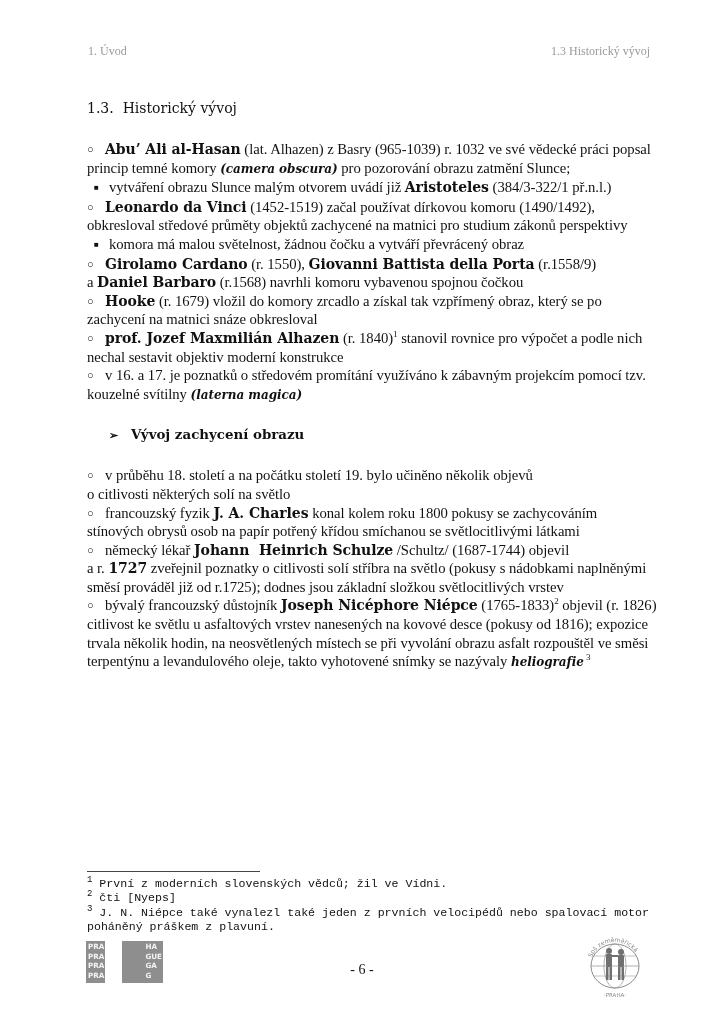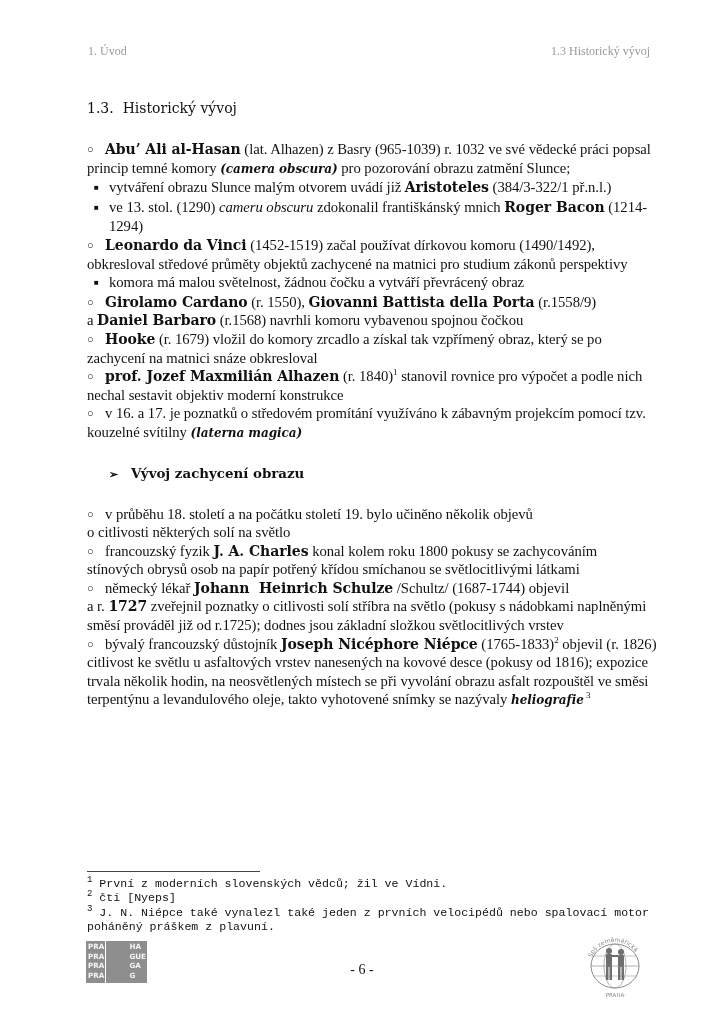--- a/index.html
+++ b/index.html
@@ -20,21 +20,21 @@
   .circ { display: inline-block; width: 18px; font-size: 11px; vertical-align: 1px; }
   .sq-item { padding-left: 22px; text-indent: -15px; }
   .sq { display: inline-block; width: 15px; text-indent: 0; font-size: 8px; vertical-align: 2px; }
   sup { font-size: 9px; line-height: 0; }
   .footnote-rule { position: absolute; left: 87px; top: 871px; width: 173px; height: 1px; background: #444; }
   .footnotes { position: absolute; left: 87px; top: 877px; width: 570px; font-family: Liberation Mono, monospace;
                font-size: 11.6px; line-height: 14.4px; }
   .footnotes p { margin: 0; }
   .page-number { position: absolute; left: 0; width: 724px; top: 962px; text-align: center;
                  font-family: "Liberation Serif", serif; font-size: 14px; }
-  .praha-logo { position: absolute; left: 86px; top: 941px; width: 42px; height: 42px; display: flex; gap: 1px; }
+  .praha-logo { position: absolute; left: 86px; top: 941px; width: 42px; height: 42px; display: flex; gap: 17px; }
   .praha-logo .col { background: #8e8e8e; color: #f4f4f4; font-family: "DejaVu Sans", sans-serif;
                      font-size: 7.2px; line-height: 9.5px; padding: 1px 1px 0 2px; font-weight: bold; }
   .praha-logo .col.l { width: 17px; }
   .praha-logo .col.r { width: 19px; padding-left: 23px; }
   .seal { position: absolute; left: 582px; top: 935px; width: 66px; height: 64px; }
 </style>
 </head>
 <body>
 
 <div class="running-head rh-left">1. Úvod</div>
@@ -46,21 +46,20 @@
     <span>Historický vývoj</span>
   </p>
 
 
   <div style="height:22px"></div>
 
   <p class="body-text"><span class="circ">○</span><b>Abu’ Ali al-Hasan</b><span> (lat. Alhazen) z Basry (965-1039) r. 1032 ve své vědecké práci popsal princip temné komory </span><i class="bi">(camera obscura)</i><span> pro pozorování obrazu zatmění Slunce;</span></p>
 
   <p class="body-text sq-item"><span class="sq">■</span><span>vytváření obrazu Slunce malým otvorem uvádí již </span><b>Aristoteles</b><span> (384/3-322/1 př.n.l.)</span></p>
 
-  <p class="body-text sq-item"><span class="sq">■</span><span>ve 13. stol. (1290) </span><i>cameru obscuru</i><span> zdokonalil františkánský mnich </span><b>Roger Bacon</b><span> (1214-1294)</span></p>
 
   <p class="body-text"><span class="circ">○</span><b>Leonardo da Vinci</b><span> (1452-1519) začal používat dírkovou komoru (1490/1492), obkresloval středové průměty objektů zachycené na matnici pro studium zákonů perspektivy</span></p>
 
   <p class="body-text sq-item"><span class="sq">■</span><span>komora má malou světelnost, žádnou čočku a vytváří převrácený obraz</span></p>
 
   <p class="body-text"><span class="circ">○</span><b>Girolamo Cardano</b><span> (r. 1550), </span><b>Giovanni Battista della Porta</b><span> (r.1558/9)</span><br><span>a </span><b>Daniel Barbaro</b><span> (r.1568) navrhli komoru vybavenou spojnou čočkou</span></p>
 
   <p class="body-text"><span class="circ">○</span><b>Hooke</b><span> (r. 1679) vložil do komory zrcadlo a získal tak vzpřímený obraz, který se po zachycení na matnici snáze obkresloval</span></p>
 
   <p class="body-text"><span class="circ">○</span><b>prof. Jozef Maxmilián Alhazen</b><span> (r. 1840)</span><sup>1</sup><span> stanovil rovnice pro výpočet a podle nich nechal sestavit objektiv moderní konstrukce</span></p>

